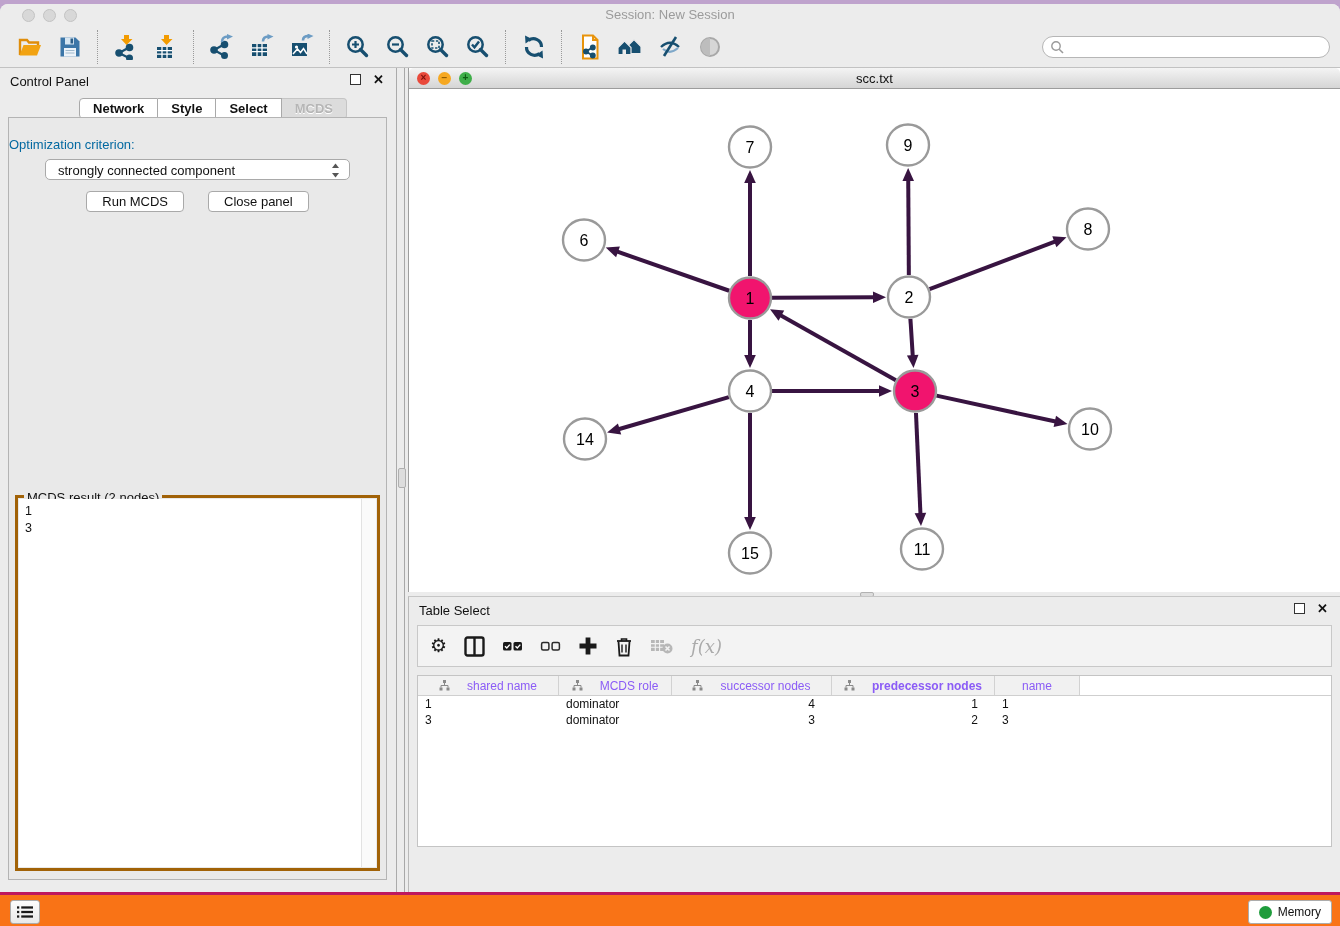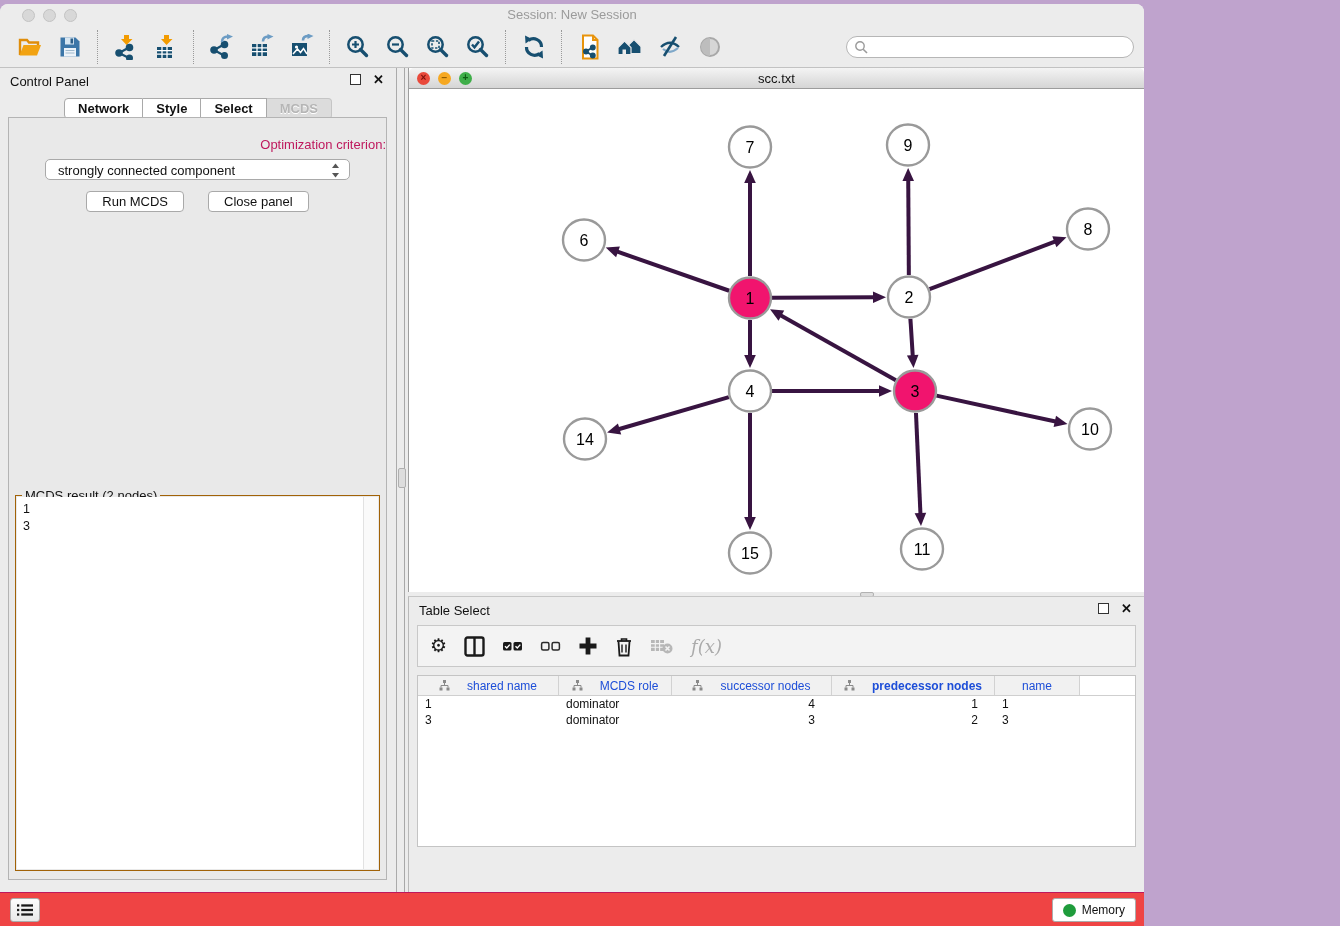--- a/index.html
+++ b/index.html
@@ -1,17 +1,17 @@
 <!DOCTYPE html>
 <html><head>
 <meta charset="utf-8">
 <style>
   html,body{margin:0;padding:0;}
   body{width:1340px;height:926px;overflow:hidden;background:#BFA3CD;font-family:"Liberation Sans",sans-serif;-webkit-font-smoothing:antialiased;}
-  .stage{position:relative;width:1144px;height:926px;}
+  .stage{position:relative;width:1340px;height:926px;}
   .window{position:absolute;top:4px;left:0;right:0;bottom:0;background:#ECECEC;border-radius:8px 8px 0 0;}
 
   
   .titlebar{position:absolute;top:0;left:0;right:0;height:22px;border-radius:8px 8px 0 0;background:#ECECEC;}
   .titlebar .title{position:absolute;left:0;right:0;top:3px;text-align:center;font-size:13px;color:#9B9B9B;}
   .lights{position:absolute;left:22px;top:5px;display:flex;gap:8px;}
   .light{width:13px;height:13px;border-radius:50%;background:#D8D8D8;border:1px solid #C3C3C3;box-sizing:border-box;}
 
   
   .toolbar{position:absolute;top:22px;left:0;right:0;height:42px;background:#ECECEC;border-bottom:1px solid #C2C2C2;display:flex;align-items:center;padding:0 10px;box-sizing:border-box;}
@@ -22,32 +22,32 @@
   .searchbox input{border:none;outline:none;flex:1;font-size:12px;background:transparent;margin-left:5px;}
 
   
   .control-panel{position:absolute;left:0;top:64px;width:397px;bottom:34px;background:#ECECEC;border-right:1px solid #ABABAB;box-sizing:border-box;}
   .panel-head{position:relative;height:26px;}
   .panel-head .ptitle{position:absolute;left:10px;top:6px;font-size:13px;color:#111;}
   .panel-btns{position:absolute;right:12px;top:6px;display:flex;gap:12px;align-items:center;}
   .float-glyph{width:9px;height:9px;border:1.5px solid #333;display:inline-block;background:#fff;}
   .close-glyph{font-size:13px;font-weight:bold;color:#111;line-height:11px;}
   .tabs-row{position:absolute;left:0;width:100%;display:flex;justify-content:center;}
-  .cp-tabs{top:30px;}
+  .cp-tabs{top:30px;margin-left:15px;}
   .tab{height:19px;line-height:19px;padding:0 13px;background:#fff;border:1px solid #A9A9A9;border-left:none;font-size:13px;font-weight:bold;color:#111;cursor:default;}
   .tab.first{border-left:1px solid #A9A9A9;border-radius:4px 0 0 4px;}
   .tab.last{border-radius:0 4px 4px 0;text-align:center;}
   .tab.active{background:#DCDCDC;color:#B5B5B5;border-color:#C5C5C5;text-shadow:0 1px 0 #fff;}
   .cp-content{position:absolute;left:8px;right:9px;top:49px;bottom:12px;border:1px solid #B4B4B4;background:#E9E9E9;}
-  .opt-label{position:absolute;top:19px;left:0;right:0;text-align:right;font-size:13px;color:#be185d;}
+  .opt-label{position:absolute;top:19px;left:0;right:0;text-align:left;font-size:13px;color:#0369a1;}
   .opt-select{position:absolute;top:41px;left:36px;right:36px;height:21px;background:#fff;border:1px solid #A9A9A9;border-radius:5px;font-size:13px;line-height:21px;padding-left:12px;box-sizing:border-box;color:#111;}
   .opt-select .chev{position:absolute;right:9px;top:3px;}
   .cp-buttons{position:absolute;top:73px;left:0;right:0;display:flex;justify-content:center;gap:24px;}
   .btn{height:21px;line-height:19px;padding:0 15px;background:#fff;border:1px solid #A9A9A9;border-radius:4px;font-size:13px;color:#111;cursor:default;}
-  .result-group{position:absolute;left:6px;right:6px;top:377px;bottom:8px;border:1px solid #a16207;}
+  .result-group{position:absolute;left:6px;right:6px;top:377px;bottom:8px;border:3px solid #a16207;}
   .result-legend{position:absolute;top:-8px;left:6px;background:#E9E9E9;padding:0 3px;font-size:13px;color:#111;}
   .result-list{position:absolute;left:1px;right:15px;top:1px;bottom:1px;background:#fff;font-size:12.5px;color:#111;padding:4px 0 0 6px;box-sizing:border-box;line-height:17px;}
   .result-scroll{position:absolute;right:1px;top:1px;bottom:1px;width:14px;background:#FAFAFA;border-left:1px solid #E2E2E2;}
 
   
   .v-splitter{position:absolute;left:397px;width:11px;top:64px;bottom:34px;background:#ECECEC;}
   .v-splitter .line{position:absolute;left:7px;top:0;bottom:0;width:1px;background:#A8A8A8;}
   .v-splitter .handle{position:absolute;left:1px;top:400px;width:8px;height:20px;background:#DDD;border:1px solid #AFAFAF;border-radius:2px;box-sizing:border-box;}
 
   
@@ -62,29 +62,29 @@
   .h-handle{position:absolute;left:860px;top:588px;width:14px;height:5px;background:#DDD;border:1px solid #B2B2B2;border-radius:2px;box-sizing:border-box;}
 
   
   .table-panel{position:absolute;left:408px;right:0;top:592px;height:296px;background:#ECECEC;border-top:1px solid #C6C6C6;border-left:1px solid #B9B9B9;box-sizing:border-box;}
   .tp-toolbar{position:absolute;left:8px;right:8px;top:28px;height:42px;background:#F3F3F3;border:1px solid #C8C8C8;display:flex;align-items:center;gap:17px;padding:0 12px;box-sizing:border-box;}
   .tp-tool{background:none;border:none;padding:0;display:flex;align-items:center;justify-content:center;cursor:default;}
   .gear-glyph{font-size:19px;color:#1A1A1A;line-height:20px;}
   .fx-glyph{font-family:"DejaVu Serif",serif;font-style:italic;font-size:18px;color:#ABABAB;}
   .tp-table{position:absolute;left:8px;right:8px;top:78px;height:172px;background:#fff;border:1px solid #C4C4C4;box-sizing:border-box;overflow:hidden;}
   .thead{display:flex;height:19px;background:#fff;border-bottom:1px solid #CFCFCF;}
-  .th{background:#F1F1F1;border-right:1px solid #D2D2D2;display:flex;align-items:center;justify-content:center;gap:17px;font-size:12px;color:#1d4ed8;box-sizing:border-box;}
+  .th{background:#F1F1F1;border-right:1px solid #D2D2D2;display:flex;align-items:center;justify-content:center;gap:17px;font-size:12px;color:#8b5cf6;box-sizing:border-box;}
   .trow{display:flex;height:16px;align-items:center;}
   .td{font-size:12px;color:#111;box-sizing:border-box;white-space:nowrap;overflow:hidden;}
   .td.left{padding-left:7px;text-align:left;}
   .td.right{padding-right:17px;text-align:right;}
   .tp-tabs{bottom:5px;top:auto;}
 
   
-  .status-bar{position:absolute;left:0;right:0;bottom:0;height:34px;background:#ef4444;border-top:1px solid #be185d;box-sizing:border-box;}
+  .status-bar{position:absolute;left:0;right:0;bottom:0;height:34px;background:#f97316;border-top:3px solid #be185d;box-sizing:border-box;}
   .frames-btn{position:absolute;left:10px;top:5px;width:30px;height:24px;background:linear-gradient(#FDFDFD,#E9E9E9);border:1px solid #ACACAC;border-radius:3px;display:flex;align-items:center;justify-content:center;box-sizing:border-box;}
   .memory-btn{position:absolute;right:8px;top:5px;height:24px;padding:0 10px;background:#fff;border:1px solid #ACACAC;border-radius:3px;display:flex;align-items:center;gap:6px;font-size:12px;color:#111;box-sizing:border-box;cursor:default;}
   .mem-dot{width:13px;height:13px;border-radius:50%;background:#1F9C3C;}
 </style>
 </head>
 <body>
 
 <div class="stage">
 <div class="window">
 

